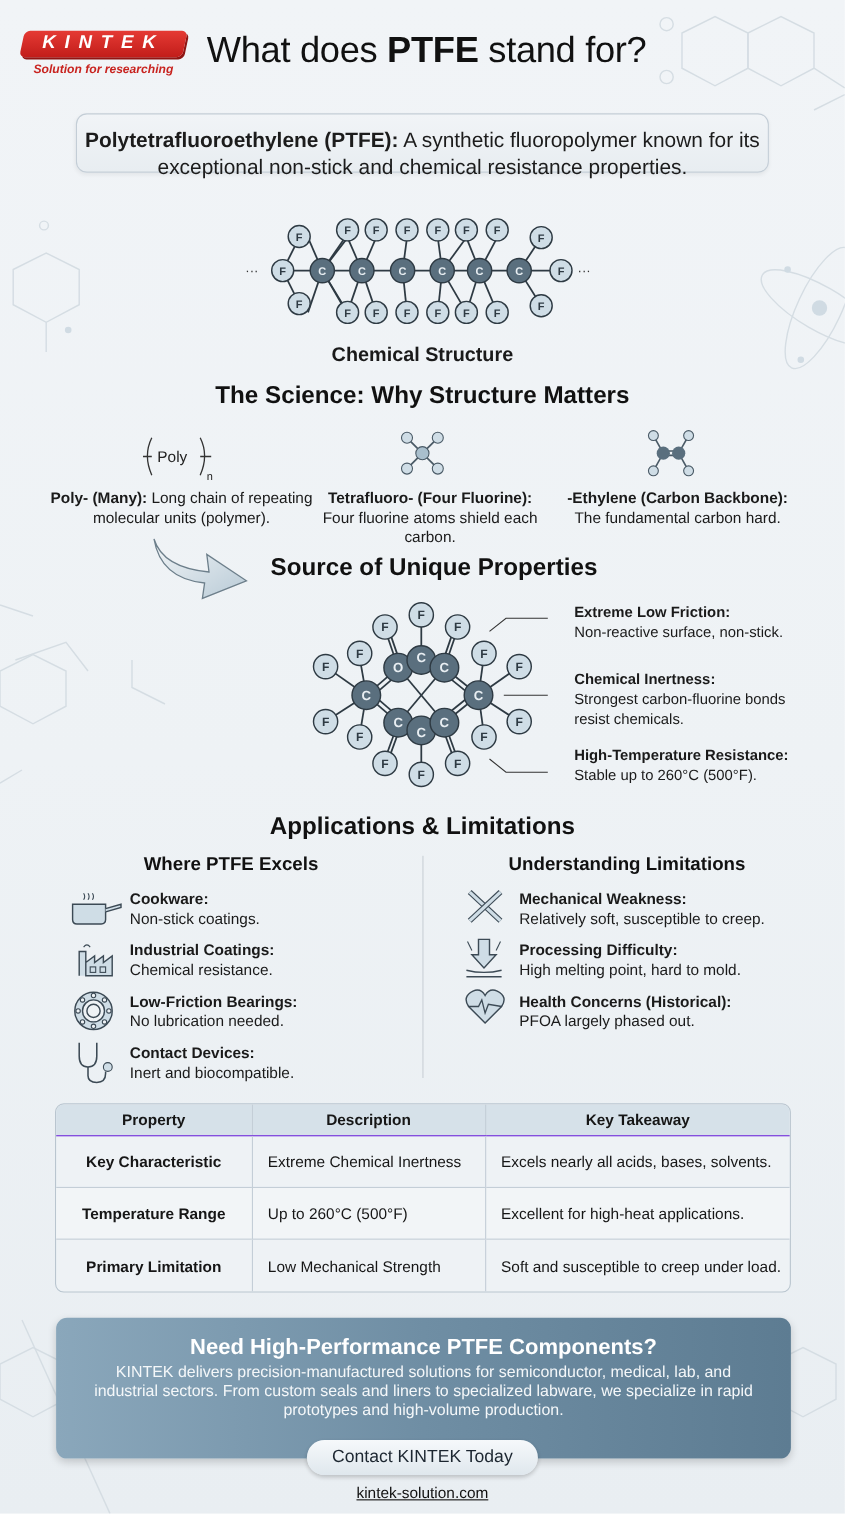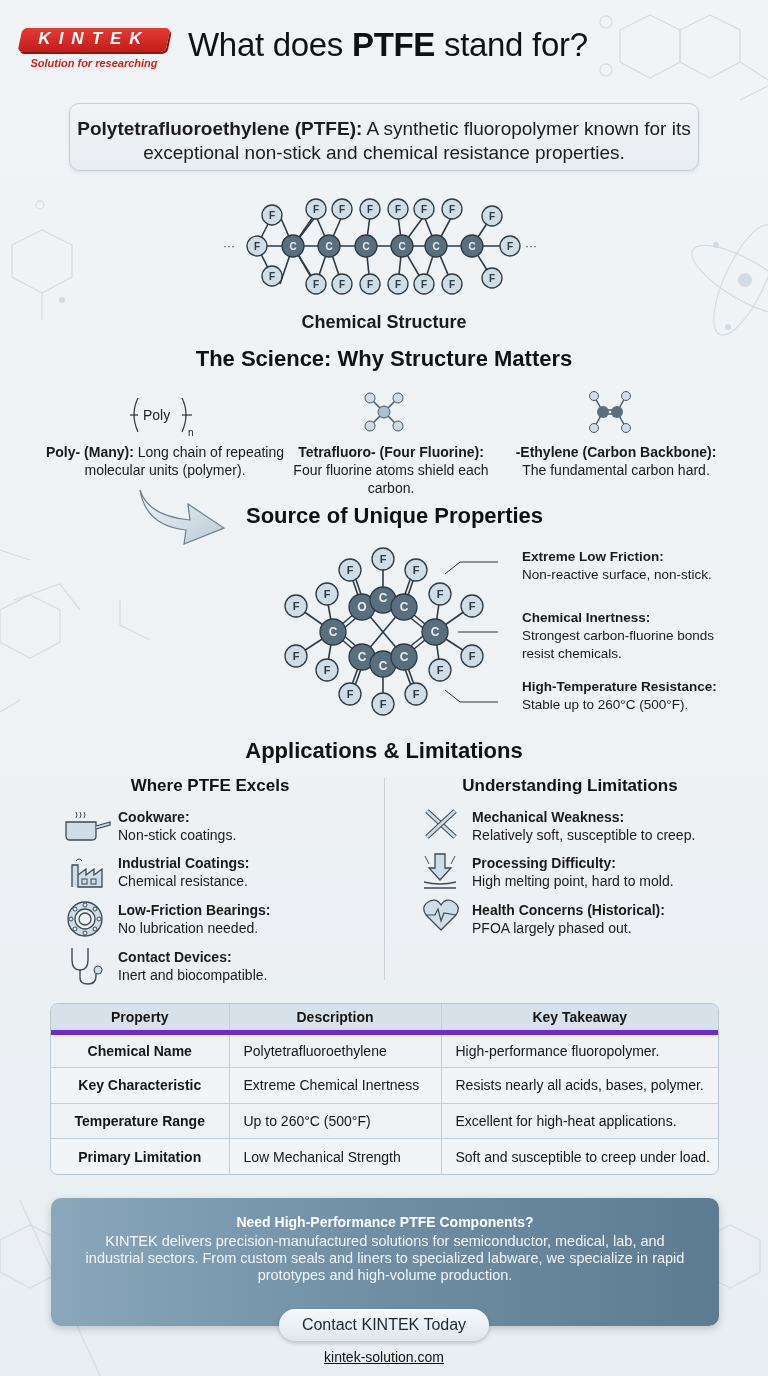--- a/index.html
+++ b/index.html
@@ -29,21 +29,21 @@
     position: absolute; left: 0; top: 31px; width: 160px; text-align: center;
     color: #c8231f; font-weight: bold; font-style: italic; font-size: 11px;
   }
   .page-title {
     left: 188px; top: 26px; font-size: 33px; color: #111; letter-spacing: -0.3px;
   }
   .page-title b { font-weight: bold; }
 
   
   .def-box {
-    left: 69px; top: 103px; width: 630px; height: 68px;
+    left: 69px; top: 103px; width: 630px; height: 54px;
     border: 1.5px solid #c3cdd6; border-radius: 10px;
     background: linear-gradient(180deg, #f1f4f7, #e8edf1);
     box-shadow: 0 2px 4px rgba(0,0,0,0.06);
     text-align: center; padding-top: 13px;
     font-size: 19px; line-height: 24px; color: #1c1c1c;
   }
   .def-box b { font-weight: bold; }
 
   .chain-svg { left: 220px; top: 196px; }
   .caption { font-size: 18px; font-weight: bold; color: #1a1a1a; text-align: center; }
@@ -63,35 +63,35 @@
   .app-item b { font-weight: bold; display: block; }
   .app-icon { position: absolute; }
 
   
   .tbl {
     left: 50px; top: 1003px; width: 669px; height: 172px;
     border: 1.5px solid #b9c5cf; border-radius: 8px; overflow: hidden;
     background: #eef2f5;
   }
   .tbl table { width: 100%; height: 100%; border-collapse: collapse; font-size: 14px; }
-  .tbl th { background: #d6e1e9; font-weight: bold; height: 28px; border-bottom: 5px solid #6d28d9; }
+  .tbl th { background: #d6e1e9; font-weight: bold; height: 28px; border-bottom: 1px solid #6d28d9; }
   .tbl td { height: 28.5px; border-top: 1px solid #c4ced7; padding-left: 14px; }
   .tbl td.k { font-weight: bold; text-align: center; padding-left: 0; }
   .tbl th + th, .tbl td + td { border-left: 1px solid #c4ced7; }
   .tbl tr:nth-child(even) td { background: #f2f5f7; }
 
   
   .cta {
     left: 51px; top: 1198px; width: 668px; height: 128px;
     border-radius: 10px;
     background: linear-gradient(90deg, #8aa7bb 0%, #6f8ea4 50%, #5d7c92 100%);
     box-shadow: 0 3px 8px rgba(0,0,0,0.18);
     text-align: center; color: #fff;
   }
-  .cta-title { margin-top: 16px; font-size: 14px; font-weight: bold; }
+  .cta-title { margin-top: 16px; font-size: 20px; font-weight: bold; }
   .cta-body { margin: 3px 30px 0; font-size: 14.5px; line-height: 17px; color: #f4f7f9; }
   .cta-btn {
     left: 279px; top: 1309px; width: 210px; height: 32px;
     border-radius: 16px; background: linear-gradient(180deg, #f6f9fb, #dfe7ed);
     box-shadow: 0 2px 4px rgba(0,0,0,0.2);
     font-size: 16px; color: #1c2630; text-align: center; line-height: 32px;
     border: none; cursor: pointer; font-family: "Liberation Sans", sans-serif;
   }
   .site-link { left: 0; width: 768px; top: 1349px; text-align: center; font-size: 14px; color: #111; text-decoration: underline; }
 </style>
@@ -459,28 +459,23 @@
       </colgroup>
     <thead>
       <tr>
         <th>Property</th>
         <th>Description</th>
         <th>Key Takeaway</th>
       </tr>
     </thead>
     <tbody>
       <tr>
-          <td class="k">Chemical Name</td>
-          <td>Polytetrafluoroethylene</td>
-          <td>High-performance fluoropolymer.</td>
-        </tr>
-      <tr>
           <td class="k">Key Characteristic</td>
           <td>Extreme Chemical Inertness</td>
-          <td>Resists nearly all acids, bases, polymer.</td>
+          <td>Excels nearly all acids, bases, solvents.</td>
         </tr>
       <tr>
           <td class="k">Temperature Range</td>
           <td>Up to 260°C (500°F)</td>
           <td>Excellent for high-heat applications.</td>
         </tr>
       <tr>
           <td class="k">Primary Limitation</td>
           <td>Low Mechanical Strength</td>
           <td>Soft and susceptible to creep under load.</td>

